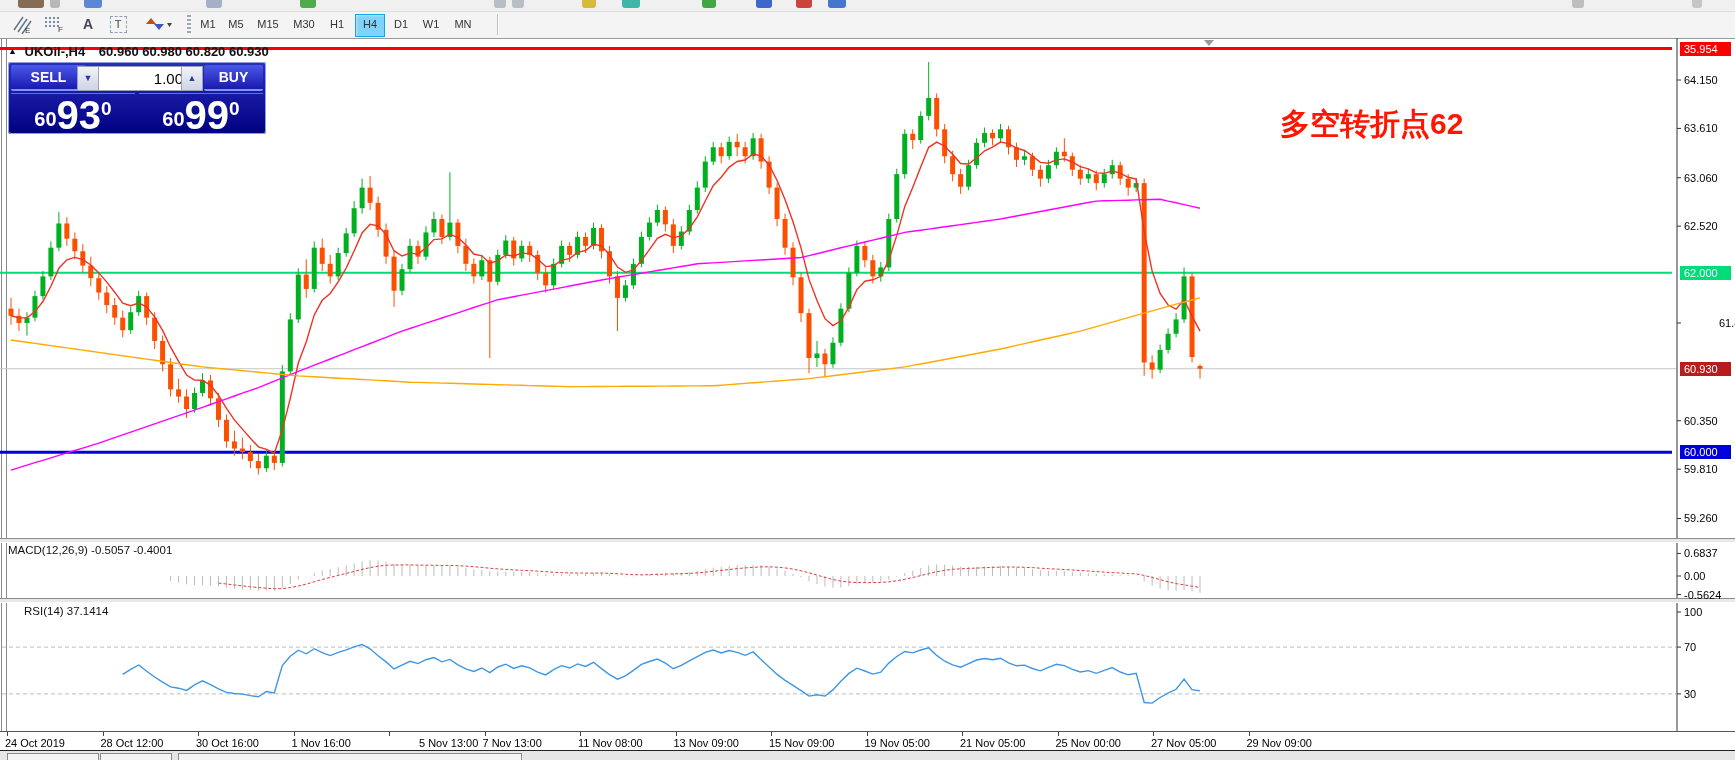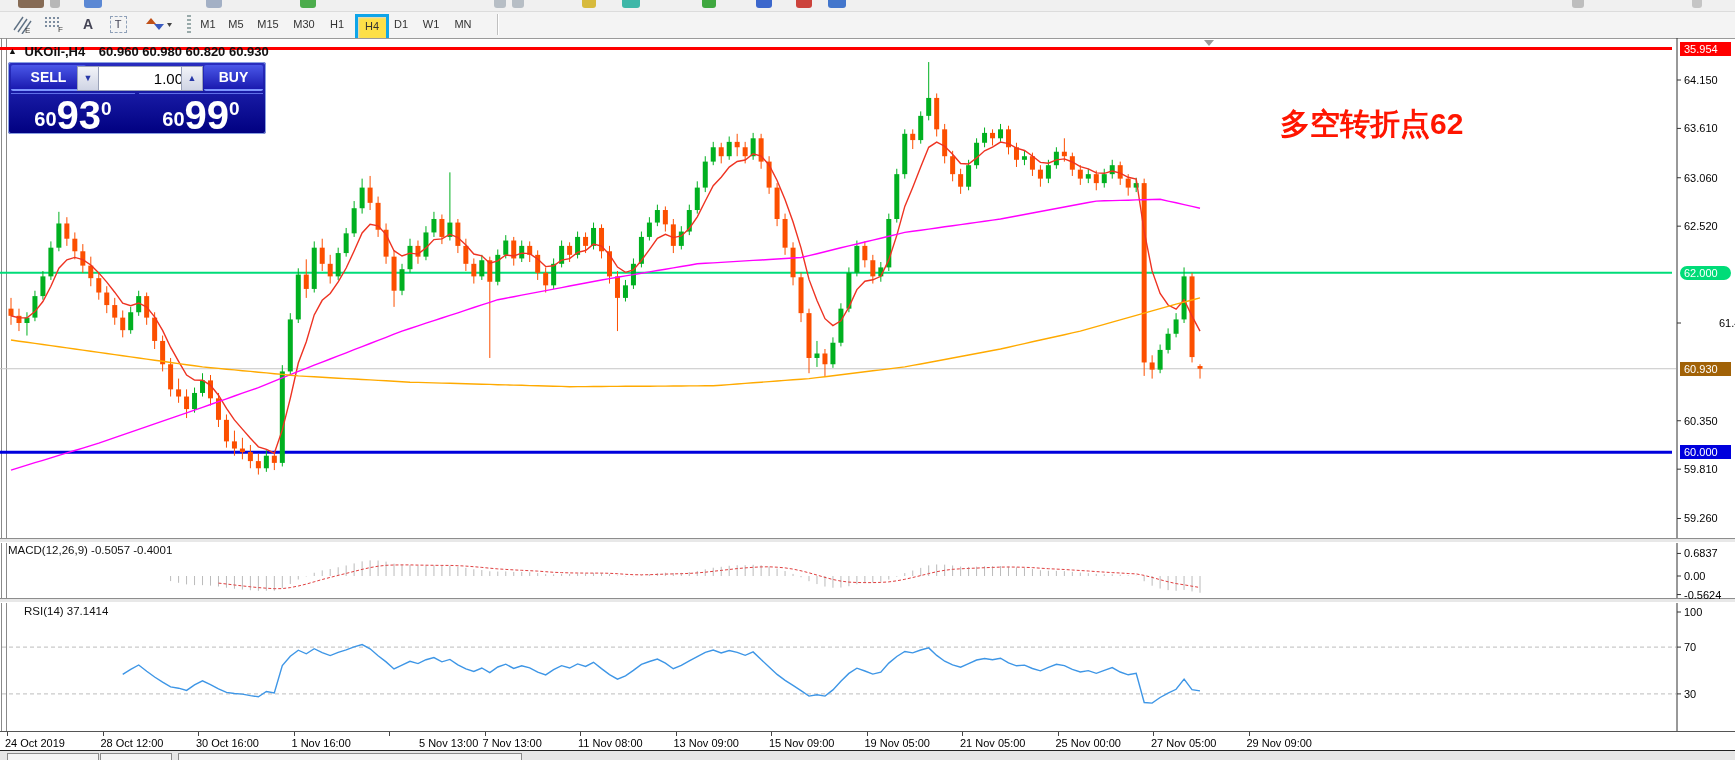--- a/index.html
+++ b/index.html
@@ -8,21 +8,21 @@
   
   #topstrip{position:absolute;left:0;top:0;width:1735px;height:11px;background:#f0f0f0;border-bottom:1px solid #dcdcdc;}
   .frag{position:absolute;top:0;height:8px;border-radius:0 0 3px 3px;opacity:.9;}
   
   #toolbar{position:absolute;left:0;top:12px;width:1735px;height:26px;background:#f4f4f4;border-bottom:1px solid #b6b6b6;}
   .tool{position:absolute;top:1px;height:22px;display:flex;align-items:center;justify-content:center;color:#445;}
   .grip{position:absolute;top:3px;width:4px;height:19px;
         background-image:repeating-linear-gradient(#9aa 0 2px,transparent 2px 4px);}
   .vsep{position:absolute;top:2px;width:1px;height:21px;background:#c0c0c0;box-shadow:1px 0 0 #fff;}
   .tf{position:absolute;top:2px;height:21px;line-height:21px;text-align:center;font-size:11px;color:#333;cursor:default;}
-  .tf.active{background:#fde047;border:3px solid #0ea5e9;box-shadow:inset 1px 1px 2px #d8d8d8;line-height:19px;}
+  .tf.active{background:#7dd3fc;border:1px solid #0ea5e9;box-shadow:inset 1px 1px 2px #d8d8d8;line-height:19px;}
   
   #chartwin{position:absolute;left:0;top:38px;width:1735px;height:712px;background:#fff;border-top:1px solid #9a9a9a;}
   .winedge{position:absolute;top:38px;height:712px;width:1px;background:#8a8a8a;}
   #plot{position:absolute;left:0;top:0;width:1735px;height:760px;pointer-events:none;}
   
   .hsep{position:absolute;left:0;width:1735px;height:3px;background:#e8e8e8;border-top:1px solid #8d8d8d;border-bottom:1px solid #fff;}
   .axline{position:absolute;left:0;width:1735px;height:1px;background:#555;}
   
   .lbl{position:absolute;font-size:11px;color:#000;white-space:nowrap;}
   .badge{position:absolute;left:1680px;width:47px;height:14px;font-size:11px;line-height:14px;padding-left:4px;color:#fff;white-space:nowrap;}
@@ -672,22 +672,22 @@
   <div id="pricelabels">
       <div class="lbl" style="left: 1684px; top: 74px;">64.150</div>
       <div class="lbl" style="left: 1684px; top: 122.422px;">63.610</div>
       <div class="lbl" style="left: 1684px; top: 171.74px;">63.060</div>
       <div class="lbl" style="left: 1684px; top: 220.162px;">62.520</div>
       <div class="lbl" style="left: 1684px; top: 317.006px; padding-left: 35px;">61.440</div>
       <div class="lbl" style="left: 1684px; top: 414.746px;">60.350</div>
       <div class="lbl" style="left: 1684px; top: 463.168px;">59.810</div>
       <div class="lbl" style="left: 1684px; top: 512.486px;">59.260</div>
       <div class="badge" style="top: 41.6155px; background: rgb(255, 0, 0); color: rgb(255, 255, 255);">35.954</div>
-      <div class="badge" style="top: 265.791px; background: rgb(0, 220, 120); color: rgb(255, 255, 255); border-radius: 7px;">62.000</div>
-      <div class="badge" style="top: 361.737px; background: #a16207; color: rgb(255, 255, 255);">60.930</div>
+      <div class="badge" style="top: 265.791px; background: rgb(0, 220, 120); color: rgb(255, 255, 255);">62.000</div>
+      <div class="badge" style="top: 361.737px; background: #b91c1c; color: rgb(255, 255, 255);">60.930</div>
       <div class="badge" style="top: 445.13px; background: rgb(0, 0, 221); color: rgb(255, 255, 255);">60.000</div>
       <div class="lbl" style="left: 1684px; top: 547.438px;">0.6837</div>
       <div class="lbl" style="left: 1684px; top: 570px;">0.00</div>
       <div class="lbl" style="left: 1684px; top: 588.559px;">-0.5624</div>
       <div class="lbl" style="left: 1684px; top: 606px;">100</div>
       <div class="lbl" style="left: 1684px; top: 641.1px;">70</div>
       <div class="lbl" style="left: 1684px; top: 687.9px;">30</div>
     </div>
 
   <div id="tabstrip">

